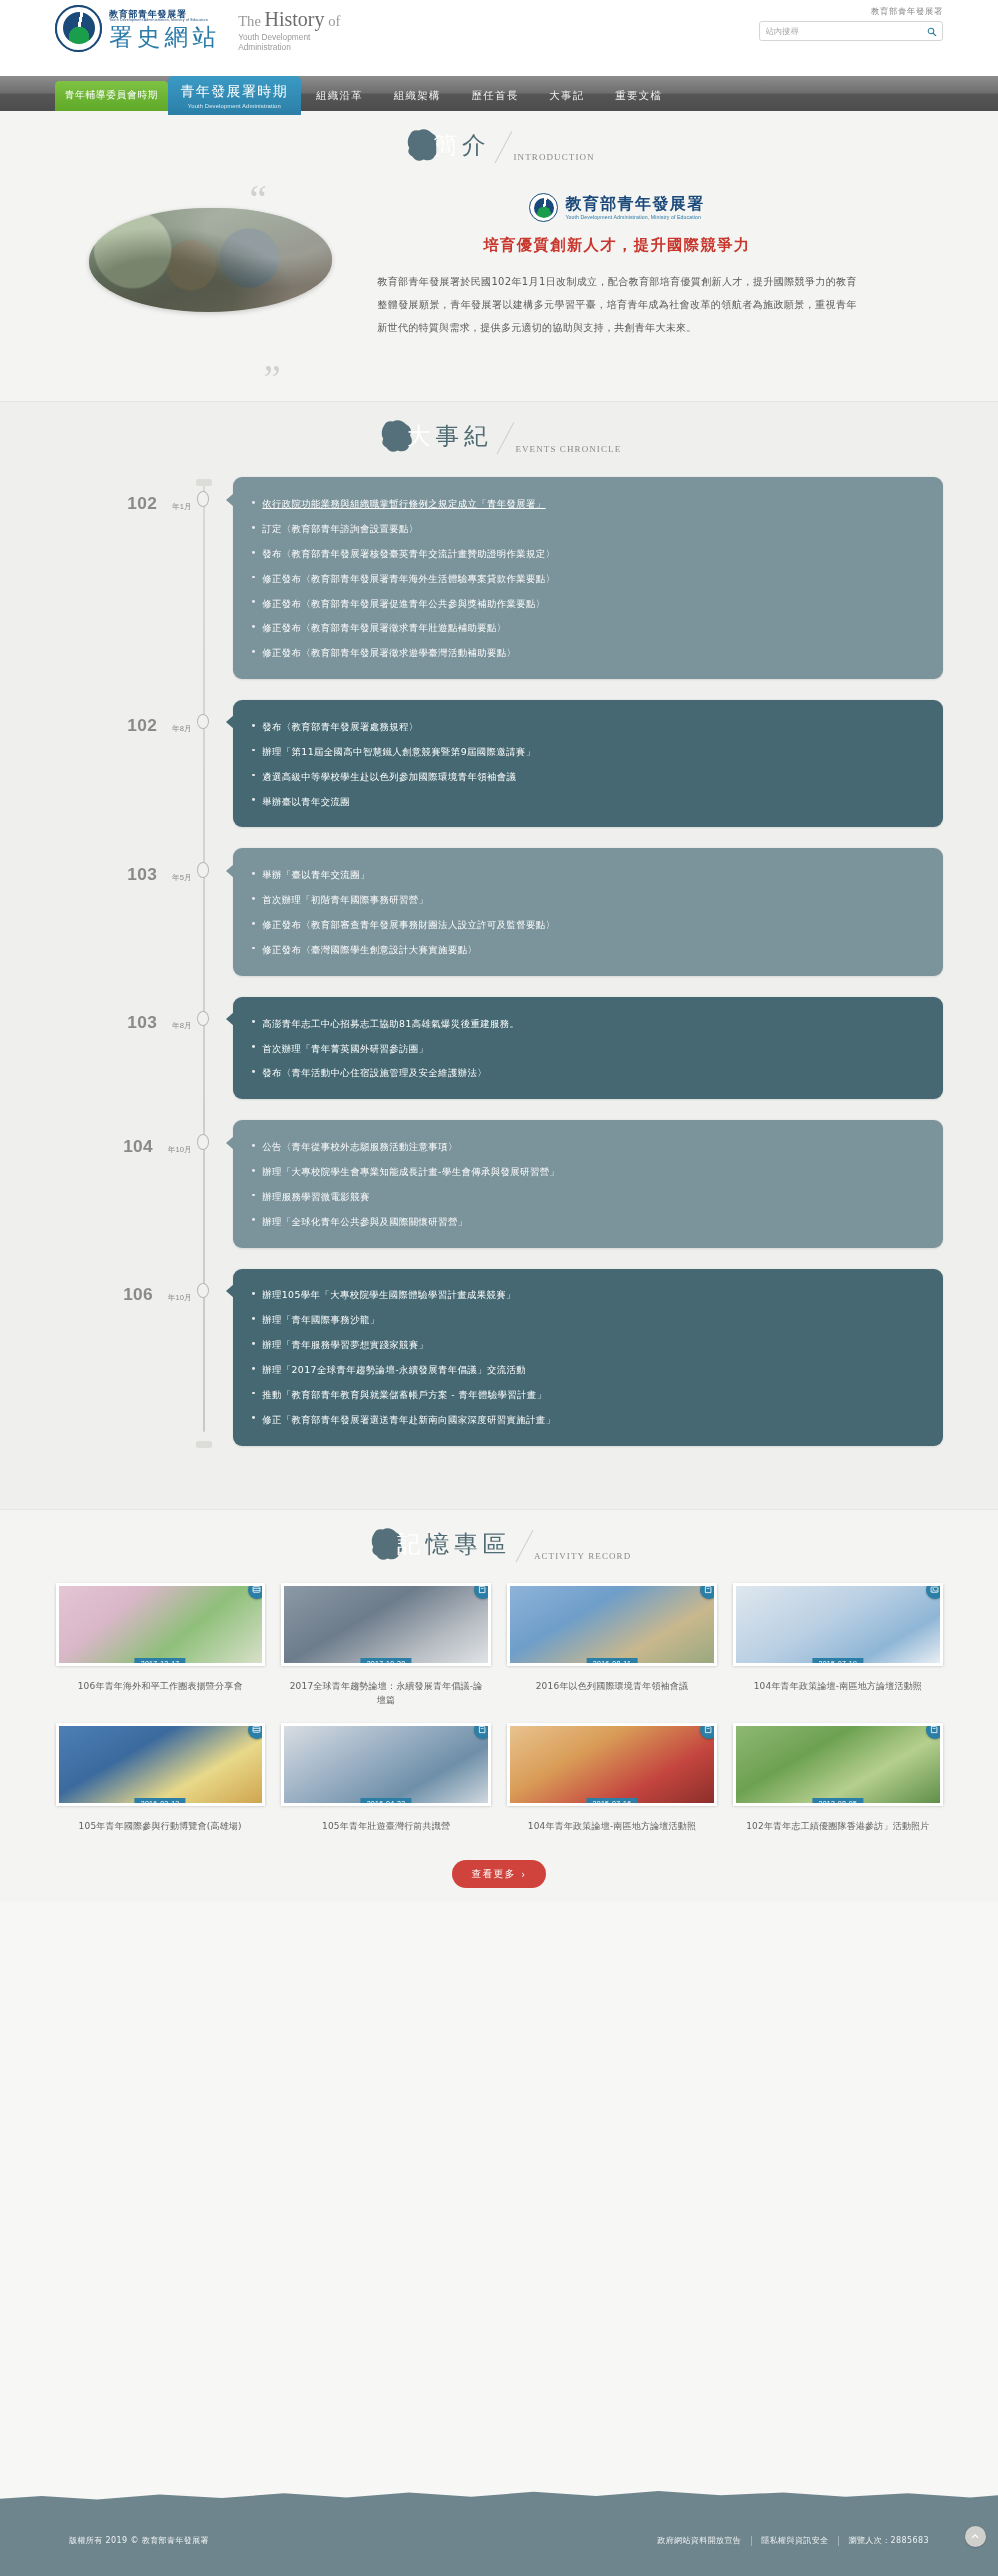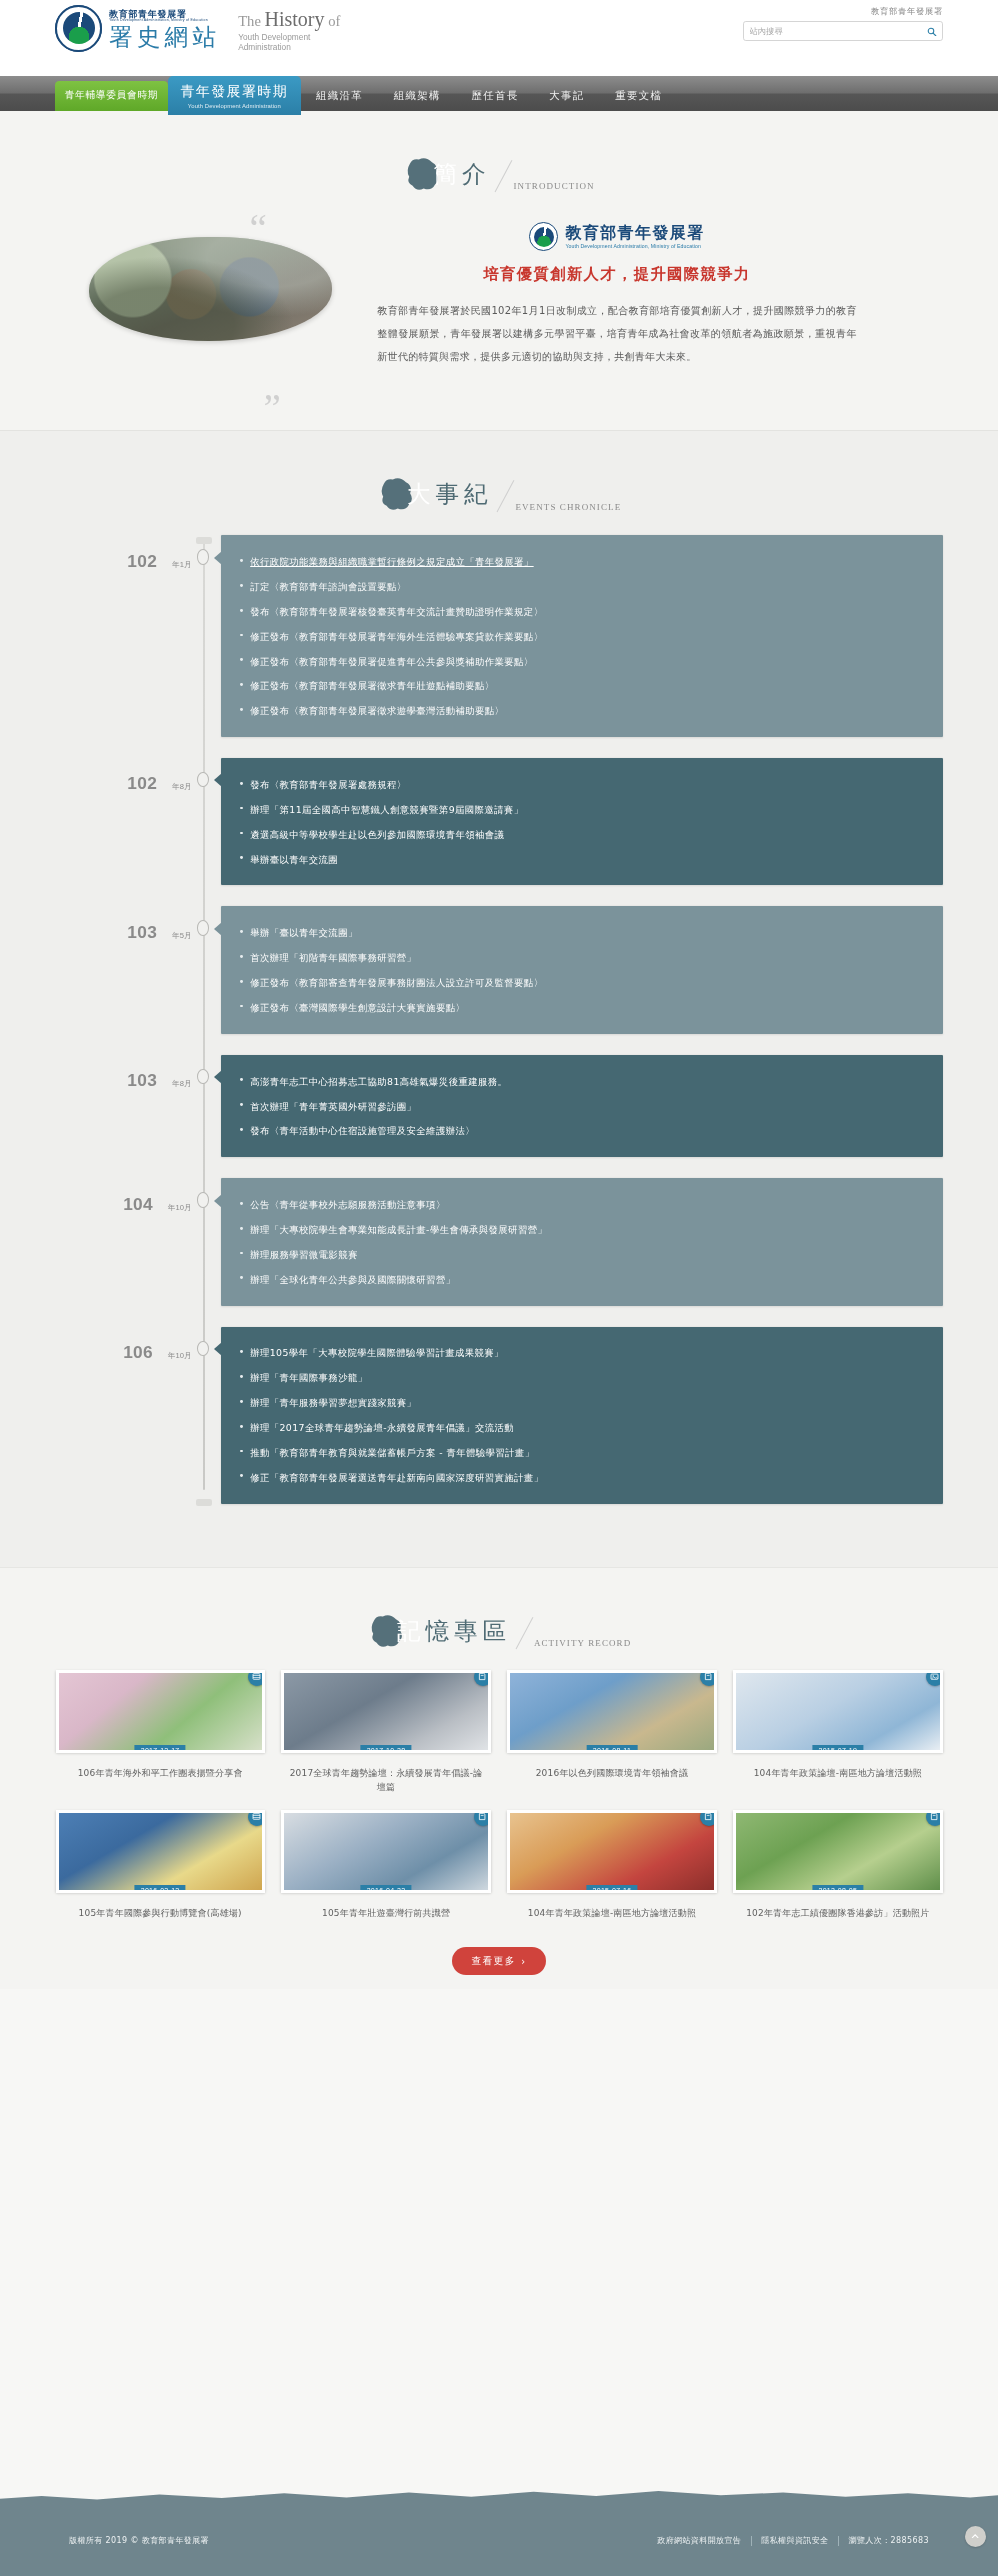--- a/index.html
+++ b/index.html
@@ -54,21 +54,21 @@
   .logo-en .l1{font-size:14.6px;font-family:"Liberation Serif",serif;}
   .logo-en .l1 b{font-size:20px;color:#6d6d6d;font-weight:normal;}
   .logo-en .l2{font-size:8.3px;}
   .top-right{
     position:absolute;right:55px;top:5.5px;text-align:right;
   }
   .top-right .site-owner{
     font-size:8.3px;color:#888;margin-bottom:4.9px;letter-spacing:0.7px;
   }
   .search-box{
-    width:200px;height:19.4px;border:0.7px solid #d5d5d5;border-radius:2.8px;
+    width:184px;height:19.4px;border:0.7px solid #d5d5d5;border-radius:2.8px;
     display:flex;align-items:center;padding:0 5.5px;background:#fff;
   }
   .search-box input{
     border:0;outline:0;flex:1;font-size:8.3px;color:#555;background:transparent;
     font-family:"Liberation Sans",sans-serif;
   }
   .search-box input::placeholder{color:#a8a8a8;}
   .search-icon{width:9.7px;height:9.7px;flex:0 0 auto;}
   
   .nav{
@@ -92,21 +92,21 @@
   }
   .nav-tab.blue .cn{font-size:14px;letter-spacing:1.4px;}
   .nav-tab.blue .en{font-size:5.9px;opacity:.85;margin-top:2.1px;letter-spacing:0.1px;}
   .nav-link{
     color:#f2f2f2;font-size:10.4px;letter-spacing:1.4px;padding:0 15.3px;height:30.5px;
     display:flex;align-items:center;cursor:pointer;
   }
   
   .sec-title{
     display:flex;justify-content:center;align-items:center;
-    padding-top:43px;
+    padding-top:14px;
   }
   .sec-title .blot{
     width:40px;height:40px;margin-right:-9.7px;flex:0 0 auto;
     position:relative;
   }
   .sec-title .cn{
     font-size:23.6px;color:#4f6b74;letter-spacing:4.9px;
     position:relative;z-index:2;line-height:40px;
     font-family:"DejaVu Sans",sans-serif;
   }
@@ -205,21 +205,21 @@
   .tl-year .m{font-size:7.6px;color:#8a8a8a;margin-left:15px;}
   .tl-dot{
     width:23.6px;flex:0 0 auto;display:flex;justify-content:center;padding-top:14px;
     position:relative;z-index:2;
   }
   .tl-dot i{
     display:block;width:11.8px;height:15.3px;border:1.4px solid #b8b8b5;border-radius:50%;
     background:#f1f1ef;
   }
   .tl-card{
-    flex:1;border-radius:1px;padding:14px 19.4px;position:relative;margin-left:6px;
+    flex:1;border-radius:9px;padding:14px 19.4px;position:relative;margin-left:18px;
     box-shadow:0 0.7px 2.1px rgba(0,0,0,.10);
   }
   .tl-card:before{
     content:"";position:absolute;left:-7.6px;top:15.3px;
     border-top:7px solid transparent;border-bottom:7px solid transparent;
     border-right:8.3px solid currentColor;
   }
   .tl-card.light{background:#7b939b;color:#7b939b;}
   .tl-card.dark{background:#456872;color:#456872;}
   .tl-card ul{list-style:none;}

